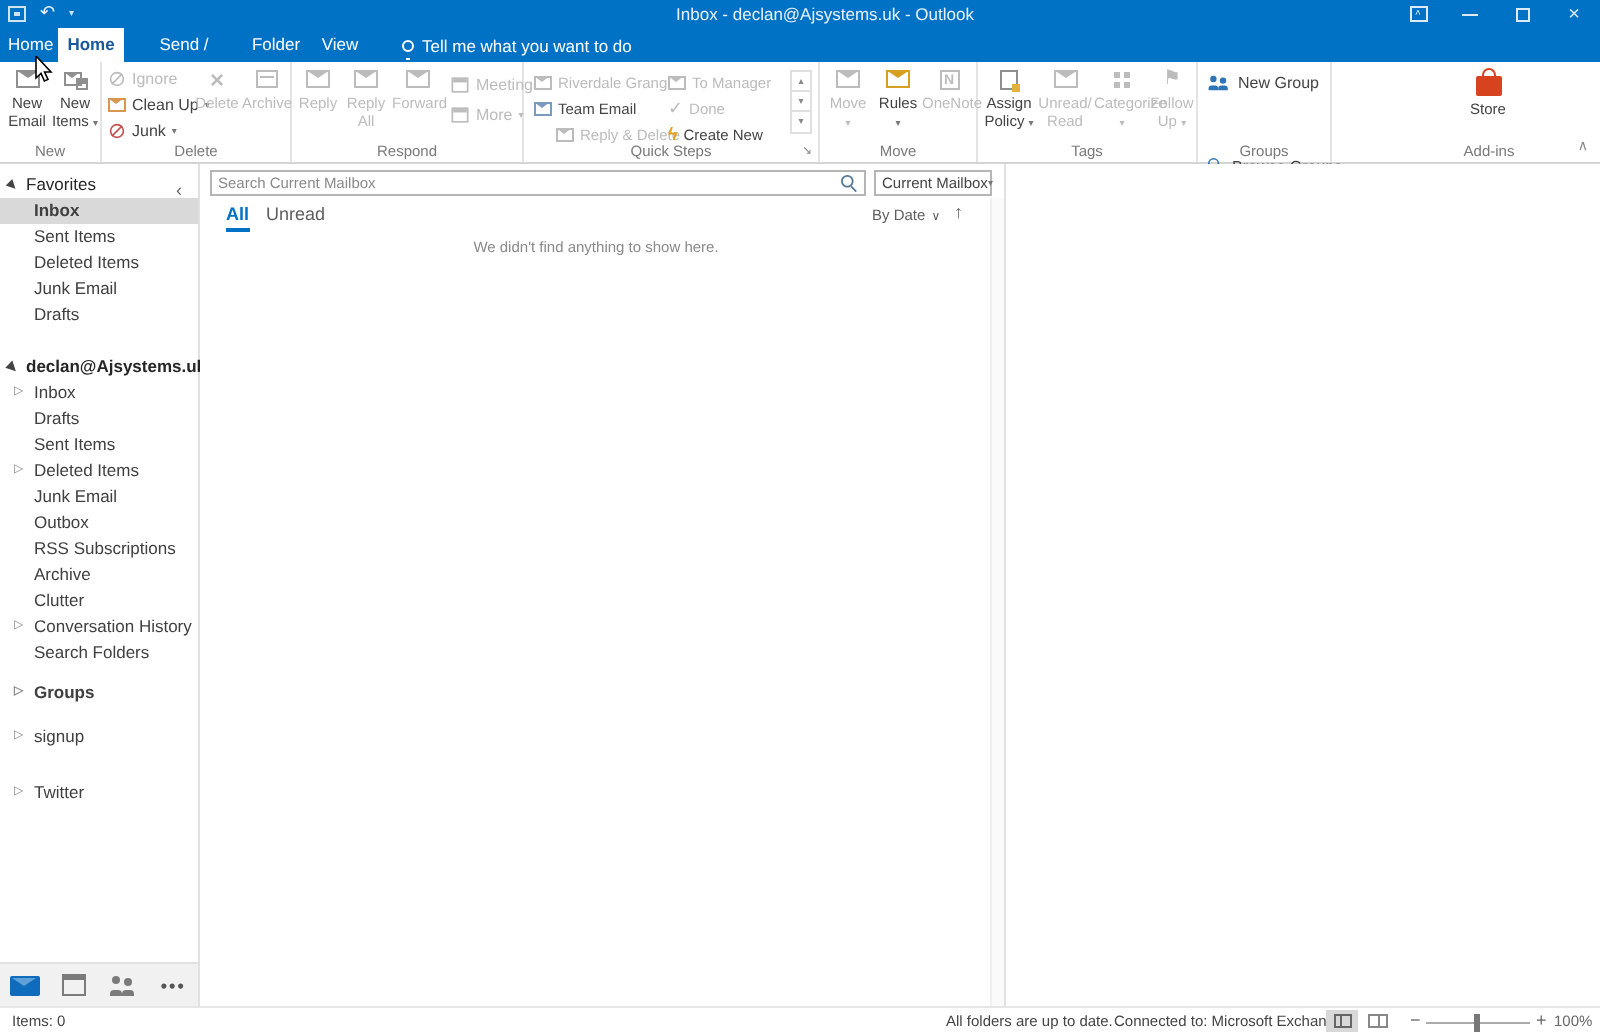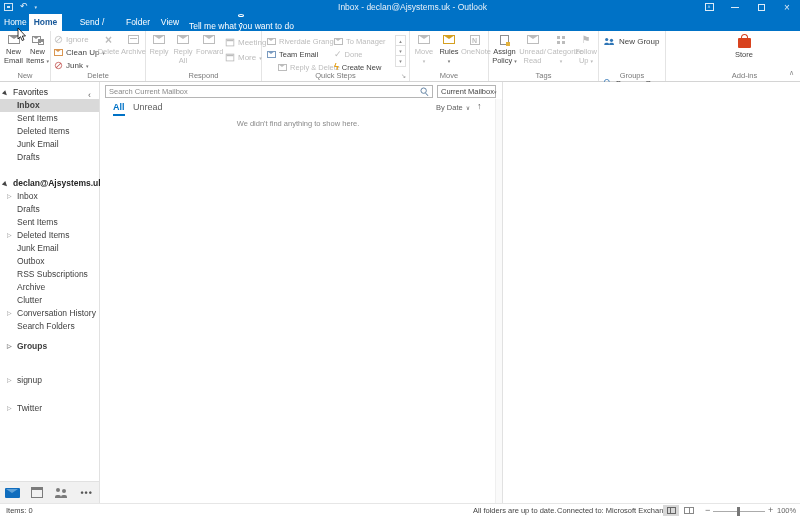--- a/index.html
+++ b/index.html
@@ -174,21 +174,21 @@
         </span>
     </div>
   </div>
 
   <div class="tabrow">
     <div class="rtab" style="left:4px;width:22px;"><span>Home</span></div>
     <div class="rtab active" style="left:29px;width:33px;"><span>Home</span></div>
     <div class="rtab" style="left:66px;width:52px;"><span>Send / Receive</span></div>
     <div class="rtab" style="left:124px;width:28px;"><span>Folder</span></div>
     <div class="rtab" style="left:158px;width:24px;"><span>View</span></div>
-    <div class="tellme" style="left:189px;flex-direction:column;">
+    <div class="tellme" style="left:201px;">
       <span class="bulb"></span>
       <span>Tell me what you want to do</span>
     </div>
   </div>
 
   <div class="ribbon">
 
     <div class="grp" style="left:0;width:51px;">
       <div class="lbtn" style="left:2px;width:23px;">
         <span class="ic">
@@ -408,21 +408,21 @@
     <div class="srow"><span class="tri">▷</span><span>Deleted Items</span></div>
     <div class="srow"><span>Junk Email</span></div>
     <div class="srow"><span>Outbox</span></div>
     <div class="srow"><span>RSS Subscriptions</span></div>
     <div class="srow"><span>Archive</span></div>
     <div class="srow"><span>Clutter</span></div>
     <div class="srow"><span class="tri">▷</span><span>Conversation History</span></div>
     <div class="srow"><span>Search Folders</span></div>
 
     <div class="srow bold" style="margin-top:7px;"><span class="tri">▷</span><span>Groups</span></div>
-    <div class="srow" style="margin-top:21px;"><span class="tri">▷</span><span>signup</span></div>
+    <div class="srow" style="margin-top:9px;"><span class="tri">▷</span><span>signup</span></div>
     <div class="srow" style="margin-top:15px;"><span class="tri">▷</span><span>Twitter</span></div>
   </div>
 
   <div class="navfooter">
     <div class="navbtn">
         <span class="mail-ic"></span>
       </div>
     <div class="navbtn">
         <span class="calnav-ic"></span>
       </div>

